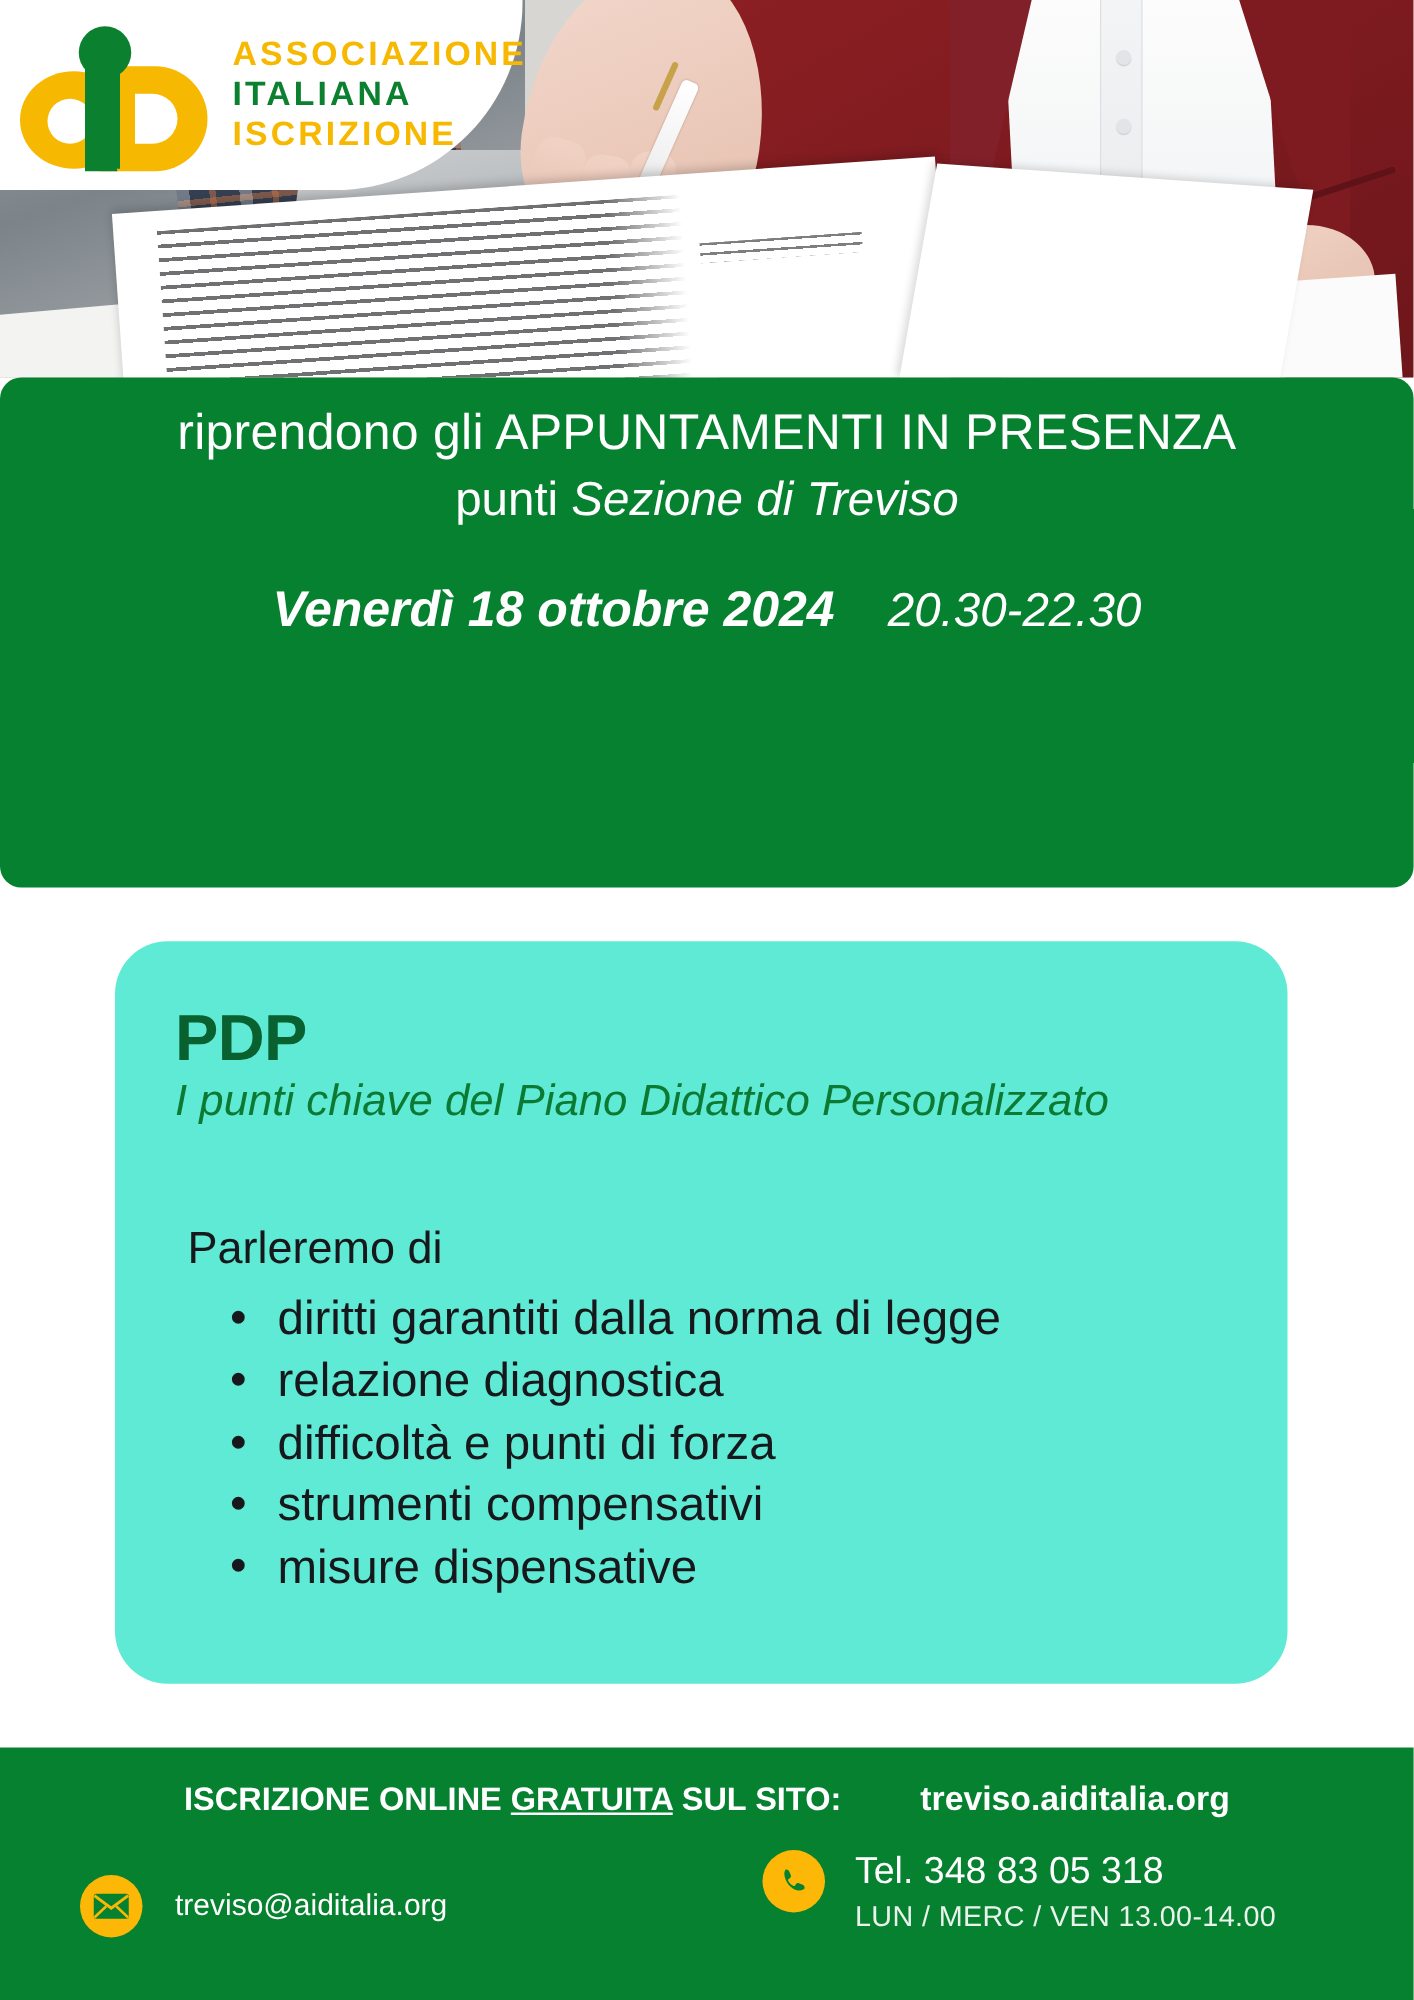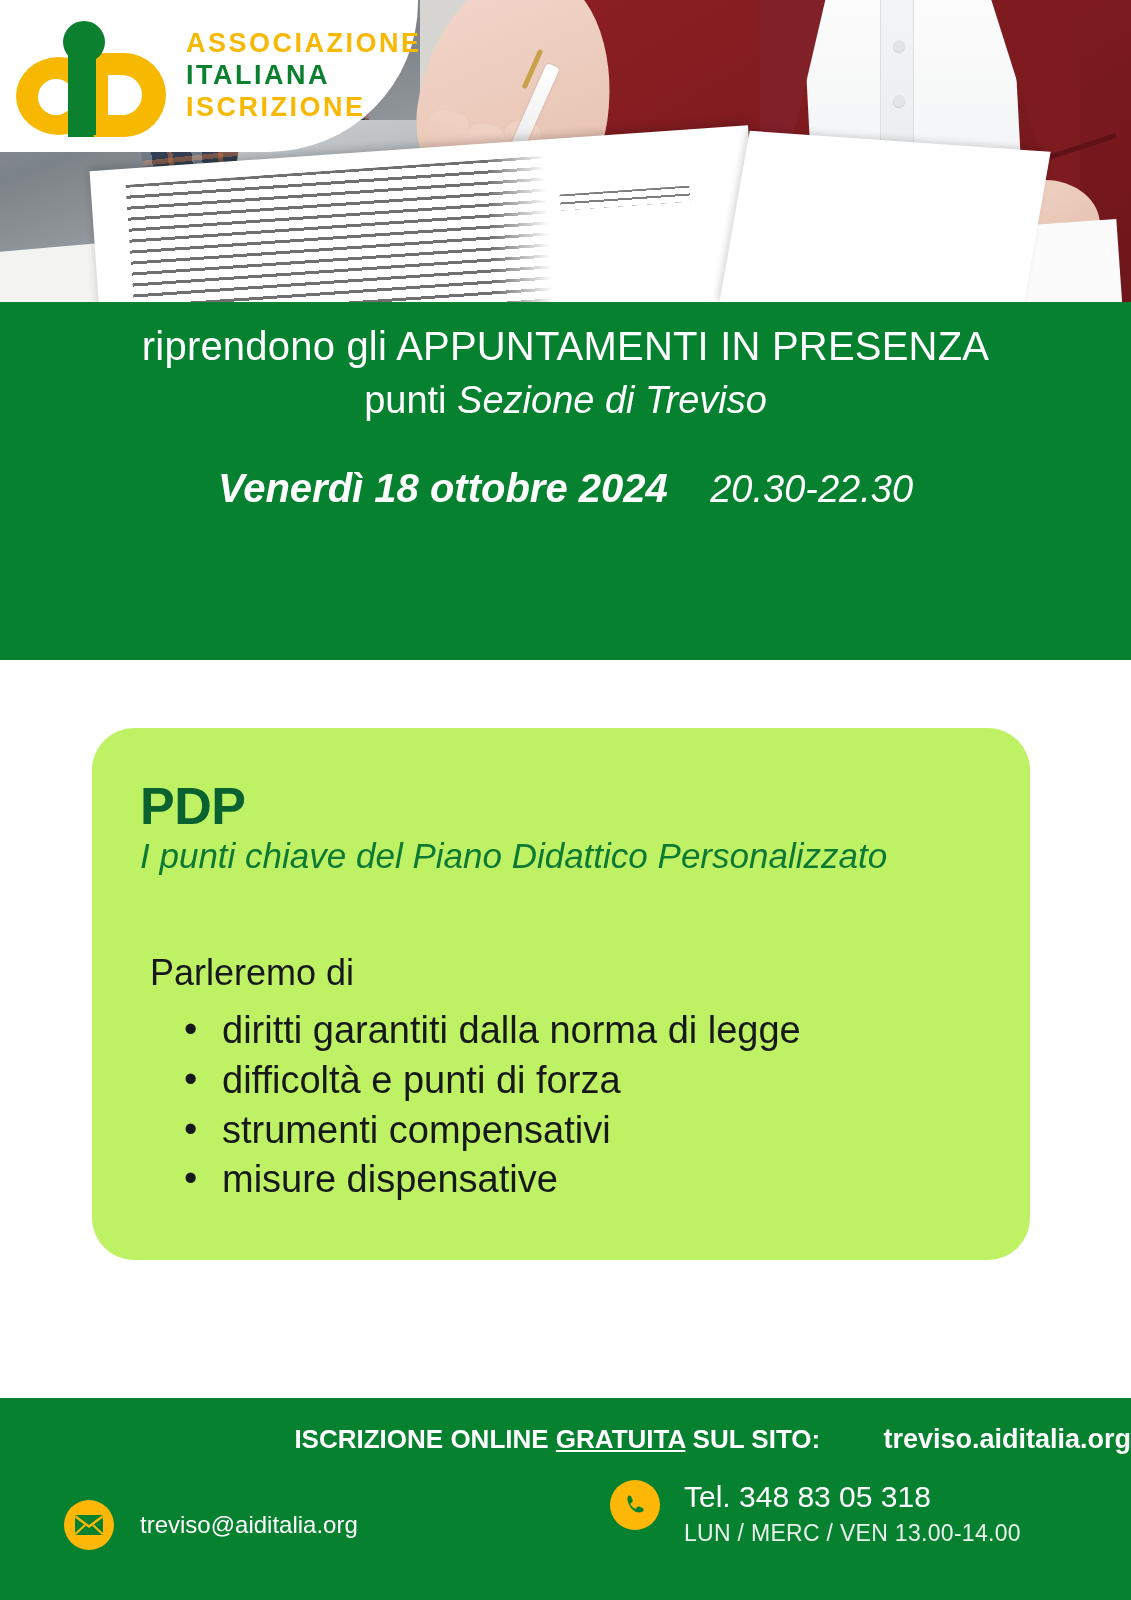--- a/index.html
+++ b/index.html
@@ -190,35 +190,35 @@
     border-right:26px solid transparent;
   }
   .logo-words{ margin-left:16px; }
   .logo-words div{ letter-spacing:2.5px; line-height:1.18; font-weight:bold; }
   .lw1{ font-size:27px; color:#f6b800; letter-spacing:1.5px; }
   .lw2{ font-size:27px; color:#0b8130; letter-spacing:6px; }
   .lw3{ font-size:27px; color:#f6b800; letter-spacing:7px; }
 
   
   .green-banner{
-    position:absolute; left:0; top:302px; width:1131px; height:358px;
-    background:#068130; color:#ffffff; text-align:center;
+    position:absolute; left:0; top:302px; width:1131px; height:408px;
+    background:#068130; color:#ffffff; text-align:center;border-radius:17px;
   }
   .gb-line1{ font-size:40px; font-weight:400; padding-top:22px; letter-spacing:.2px; }
   .gb-line2{ font-size:38px; font-weight:400; margin-top:10px; }
   .gb-line2 em{ font-style:italic; }
   .gb-dateline{ margin-top:44px; }
   .gb-date{ font-size:40px; font-weight:bold; font-style:italic; }
   .gb-time{ font-size:38px; font-weight:400; font-style:italic; margin-left:38px; }
   .gb-venue{ font-size:30px; font-style:italic; margin-top:36px; }
 
   
   .yellow-card{
-    position:absolute; left:92px; top:728px; width:938px; height:532px;
-    background:#bef264; border-radius:42px;
+    position:absolute; left:92px; top:753px; width:938px; height:594px;
+    background:#5eead4; border-radius:42px;
   }
   .yc-title{
     position:absolute; left:48px; top:48px;
     font-size:52px; font-weight:bold; color:#096130; letter-spacing:-.5px;
   }
   .yc-sub{
     position:absolute; left:48px; top:108px;
     font-size:35px; font-style:italic; color:#0c7a33;
   }
   .yc-intro{
@@ -236,21 +236,21 @@
     content:"\2022"; position:absolute; left:0; top:-1px; font-size:38px;
   }
 
   
   .footer{
     position:absolute; left:0; top:1398px; width:1131px; height:202px;
     background:#068130; color:#ffffff;
   }
   .ft-reg{
     position:absolute; left:0; top:26px; width:1131px;
-    text-align:right; font-size:26px; font-weight:bold;
+    text-align:center; font-size:26px; font-weight:bold;
   }
   .ft-reg .u{ text-decoration:underline; }
   .ft-site{ margin-left:56px; font-weight:bold; font-size:27px; }
 
   .ft-contacts{ position:absolute; left:0; top:82px; width:1131px; height:120px; }
   .ft-email{ position:absolute; left:64px; top:20px; display:flex; align-items:center; }
   .ft-phone{ position:absolute; left:610px; top:0px; display:flex; align-items:flex-start; }
 
   .circ-icon{
     width:50px; height:50px; border-radius:50%; background:#FDB807;
@@ -325,20 +325,21 @@
     <span class="gb-time">20.30-22.30</span>
   </div>
 </div>
 
 <div class="yellow-card">
   <div class="yc-title">PDP</div>
   <div class="yc-sub">I punti chiave del Piano Didattico Personalizzato</div>
   <div class="yc-intro">Parleremo di</div>
   <ul class="yc-list">
     <li>diritti garantiti dalla norma di legge</li>
+    <li>relazione diagnostica</li>
     <li>difficoltà e punti di forza</li>
     <li>strumenti compensativi</li>
     <li>misure dispensative</li>
   </ul>
 </div>
 
 <div class="footer">
 
   <div class="ft-reg">
     <span>ISCRIZIONE ONLINE </span><span class="u">GRATUITA</span><span> SUL SITO:</span>

